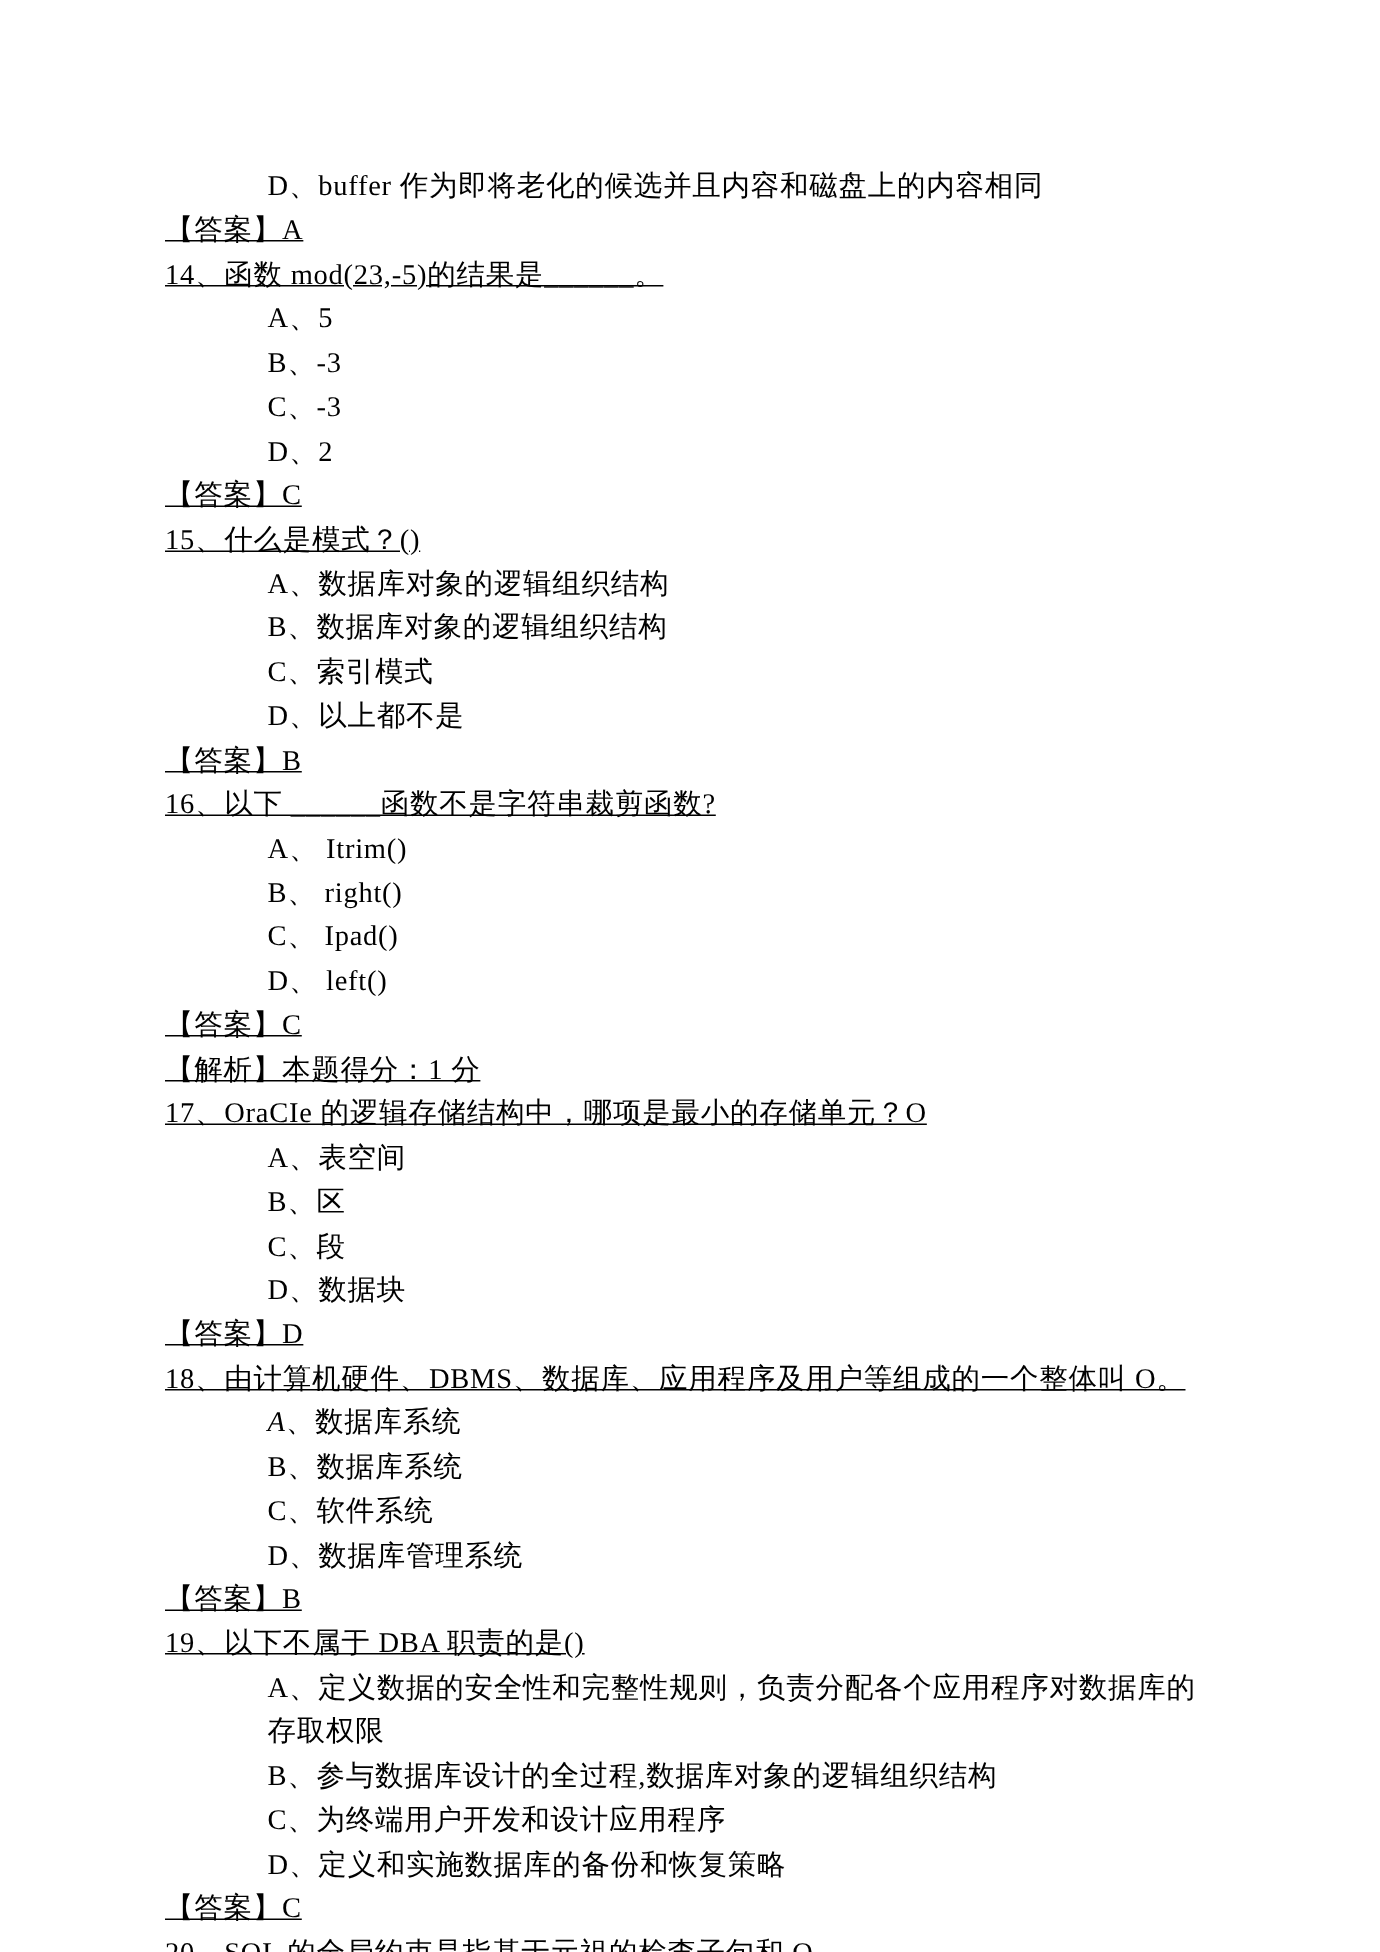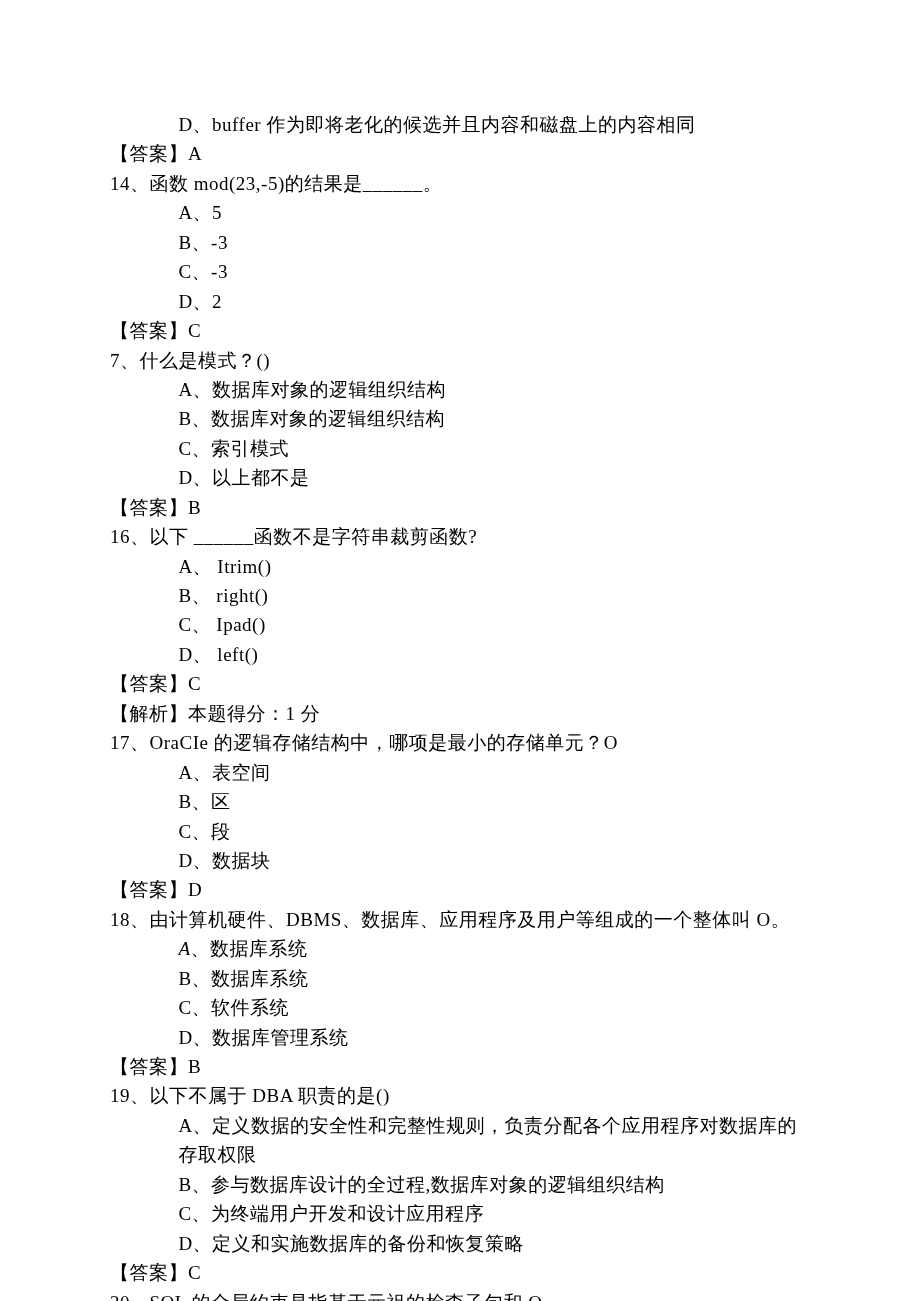--- a/index.html
+++ b/index.html
@@ -13,38 +13,38 @@
     font-family: "SimSun", "宋体", "Songti SC", serif;
     font-size: 19px;
     line-height: 1.55;
     color: #000;
     padding: 110px 110px 0 110px;
     box-sizing: border-box;
     letter-spacing: 0.5px;
   }
   .line { white-space: pre-wrap; }
   .option { padding-left: 3.6em; }
-  .answer { padding-left: 0; }
-  .stem { padding-left: 0; }
+  .answer { padding-left: 0; text-decoration: underline; }
+  .stem { padding-left: 0; text-decoration: underline; }
   .italic { font-style: italic; }
 </style>
 </head>
 <body>
 
 <div class="line option">D、buffer 作为即将老化的候选并且内容和磁盘上的内容相同</div>
 <div class="line answer">【答案】A</div>
 
 <div class="line stem">14、函数 mod(23,-5)的结果是______。</div>
 <div class="line option">A、5</div>
 <div class="line option">B、-3</div>
 <div class="line option">C、-3</div>
 <div class="line option">D、2</div>
 <div class="line answer">【答案】C</div>
 
-<div class="line stem">7、什么是模式？()</div>
+<div class="line stem">15、什么是模式？()</div>
 <div class="line option">A、数据库对象的逻辑组织结构</div>
 <div class="line option">B、数据库对象的逻辑组织结构</div>
 <div class="line option">C、索引模式</div>
 <div class="line option">D、以上都不是</div>
 <div class="line answer">【答案】B</div>
 
 <div class="line stem">16、以下 ______函数不是字符串裁剪函数?</div>
 <div class="line option">A、 Itrim()</div>
 <div class="line option">B、 right()</div>
 <div class="line option">C、 Ipad()</div>

